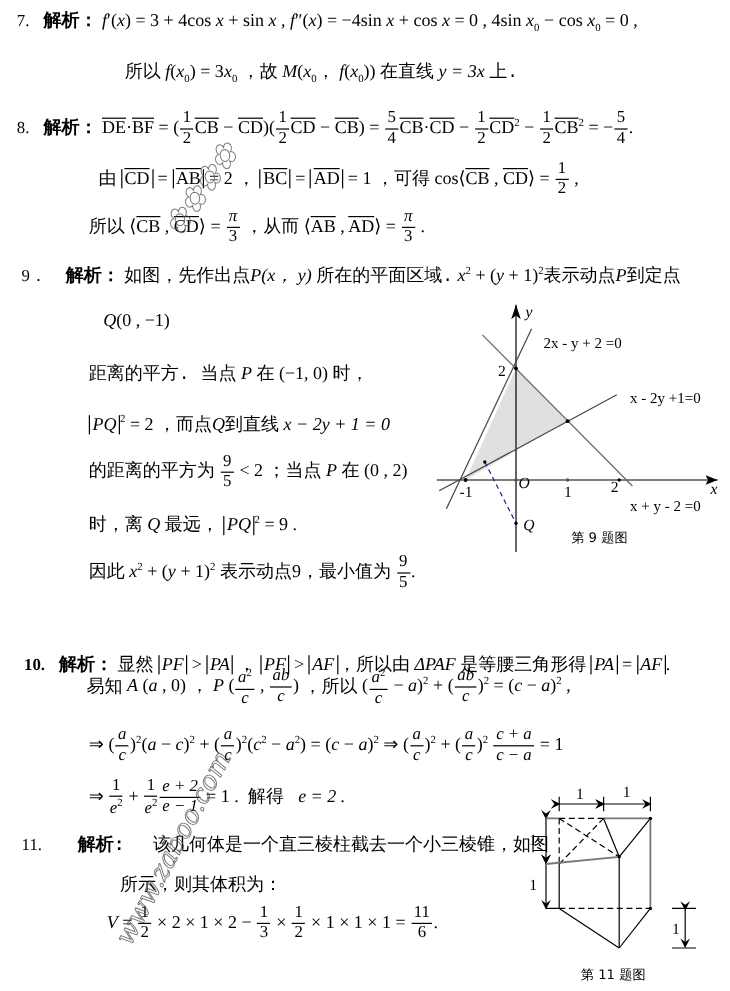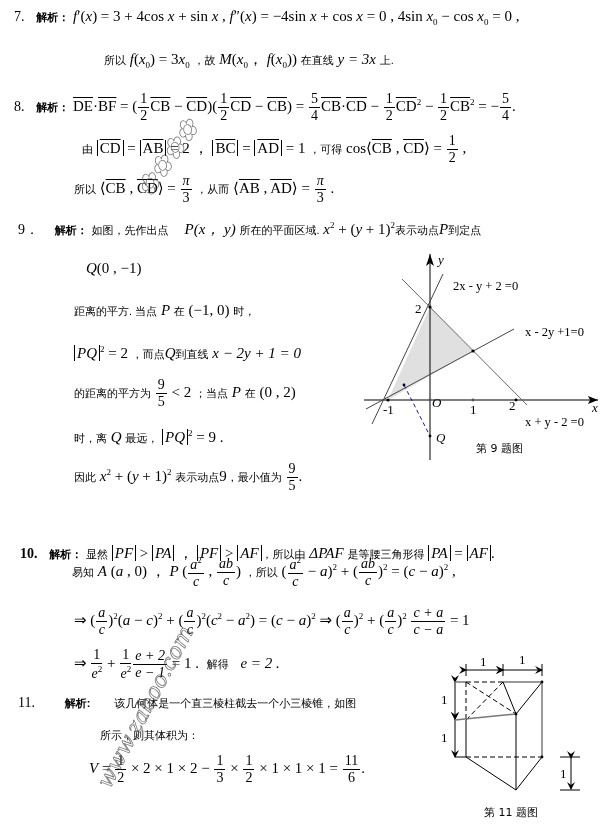--- a/index.html
+++ b/index.html
@@ -2,21 +2,21 @@
 <html><head>
 <meta charset="utf-8">
 <style>
   html, body { margin: 0; padding: 0; background: #ffffff; }
   body {
     width: 608px; height: 826px; position: relative; overflow: hidden;
     font-family: "Liberation Serif", "DejaVu Serif", serif;
     color: #000; font-size: 15px;
   }
   .abs { position: absolute; white-space: nowrap; }
-  .cjk { font-family: Liberation Sans, sans-serif; font-size: 11px; }
+  .cjk { font-family: Liberation Mono, monospace; font-size: 15px; }
   .num { font-family: "Liberation Serif", serif; font-size: 14px; }
   .bold { font-weight: bold; }
   .it { font-style: italic; }
   .frac { display: inline-flex; flex-direction: column; align-items: center; vertical-align: middle; line-height: 1; margin: 0 1px; }
   .frac .n { border-bottom: 1px solid #000; padding: 0 2px 1px; font-size: 14px; }
   .frac .d { padding-top: 1px; font-size: 14px; }
   .vec { text-decoration: overline; }
   .abs-bar { border-left: 1px solid #000; border-right: 1px solid #000; padding: 0 2px; }
   sup { font-size: 9px; }
   sub { font-size: 9px; }
@@ -93,21 +93,21 @@
   <span class="cjk">，从而</span>
   <span class="math">⟨<span class="vec">AB</span> , <span class="vec">AD</span>⟩ = <span class="frac">
         <span class="n it">π</span>
         <span class="d">3</span>
       </span> .</span>
 </div>
 
 <div class="abs" style="left:18px; top:220px;">
   <span class="num">9．</span>
   <span class="cjk bold" style="margin-left:12px;">解析：</span>
-  <span class="cjk">如图，先作出点</span><span class="math" style="font-style:italic;margin-left:16px;">P(x， y)</span>
+  <span class="cjk">如图，先作出点</span><span class="math" style="font-style:italic;">P(x， y)</span>
   <span class="cjk">所在的平面区域.</span>
   <span class="math"><i>x</i><sup>2</sup> + (<i>y</i> + 1)<sup>2</sup></span><span class="cjk">表示动点</span><span class="math it">P</span><span class="cjk">到定点</span>
 </div>
 <div class="abs math" style="left:86px; top:260px;"><i>Q</i>(0 , −1)</div>
 <div class="abs" style="left:74px; top:302px;">
   <span class="cjk">距离的平方. 当点</span>
   <span class="math it">P</span>
   <span class="cjk">在</span>
   <span class="math">(−1, 0)</span>
   <span class="cjk">时，</span>

